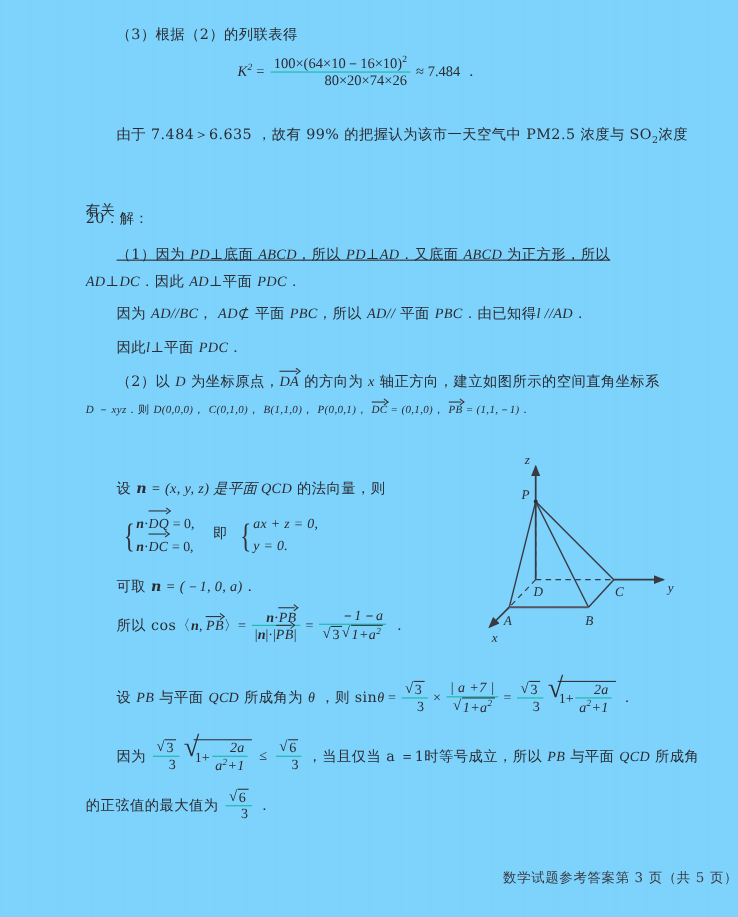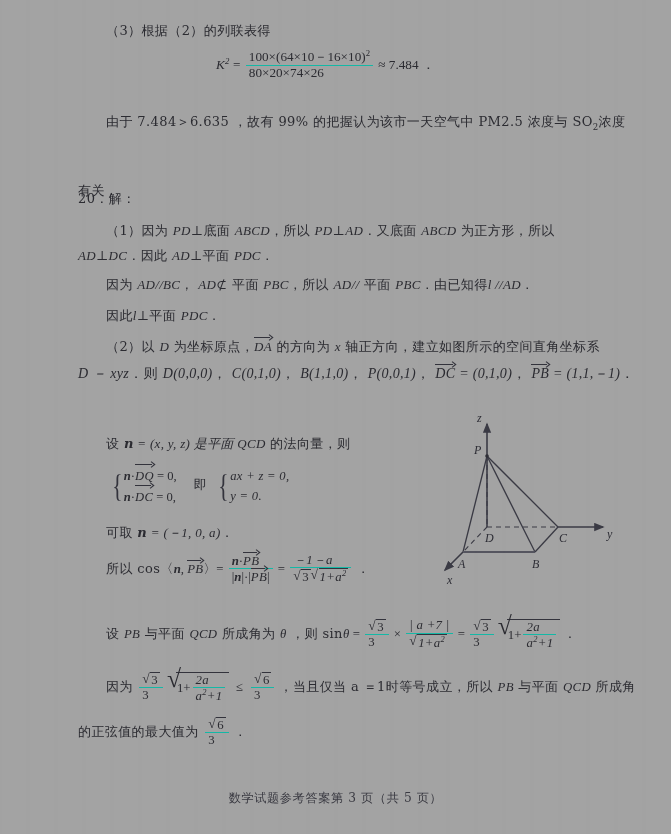--- a/index.html
+++ b/index.html
@@ -9,21 +9,21 @@
     background: #ffffff;
   }
   body {
     font-family: "Liberation Serif", "DejaVu Serif", serif;
     color: #2b2b31;
   }
   .page {
     position: relative;
     width: 671px;
     height: 834px;
-    background: #a3a3a3;
+    background: #7dd3fc;
     overflow: hidden;
   }
   
   .page::before {
     content: "";
     position: absolute;
     inset: 0;
     pointer-events: none;
     background:
       linear-gradient(90deg, rgba(0,0,0,0.010) 0px, rgba(0,0,0,0) 2px, rgba(0,0,0,0) 26px, rgba(0,0,0,0.012) 28px);
@@ -46,21 +46,21 @@
     font-style: italic;
   }
 
   
   .blk { position: absolute; white-space: nowrap; }
 
   
   .frac {
     display: inline-block;
     vertical-align: middle;
-    text-align: left;
+    text-align: right;
     line-height: 1.12;
     margin: 0 2px;
     position: relative;
     top: -0.1em;
   }
   .frac > .num { display: block; padding: 0 3px 0px 3px; }
   .frac > .den { display: block; border-top: 1px solid #14b8a6; padding: 0px 3px 0 3px; }
 
   .sqrt {
     display: inline-block;
@@ -138,21 +138,21 @@
     font-style: italic;
     font-size: 12px;
     fill: #2e2e36;
   }
 
   .footer {
     position: absolute;
     left: 0;
     top: 790px;
     width: 671px;
-    text-align: center;
+    text-align: right;
     font-family: "DejaVu Serif", "Liberation Serif", serif;
     font-size: 12.2px;
     color: #3a3a42;
     letter-spacing: 0.6px;
     z-index: 2;
   }
 </style>
 </head>
 <body>
 
@@ -172,37 +172,37 @@
 
   <div class="blk cn" style="left:106px; top:113px;">
     <span>由于 7.484＞6.635 ，故有 99% 的把握认为该市一天空气中 PM2.5 浓度与 SO</span><sub class="s2">2</sub><span>浓度</span>
   </div>
   <div class="blk cn" style="left:78px; top:162px;margin-top:20px;">有关．</div>
 
   <div class="blk cn" style="left:78px; top:190px; font-weight:normal;">
     <span>20．</span><span>解：</span>
   </div>
 
-  <div class="blk cn" style="left:106px; top:222px;">
+  <div class="blk cn" style="left:106px; top:222px;text-decoration:underline;">
     <span>（1）因为 </span><span class="ital">PD</span><span>⊥底面 </span><span class="ital">ABCD</span><span>，所以 </span><span class="ital">PD</span><span>⊥</span><span class="ital">AD</span><span>．又底面 </span><span class="ital">ABCD</span><span> 为正方形，所以</span>
   </div>
   <div class="blk cn" style="left:106px; top:276px;">
     <span>因为 </span><span class="ital">AD//BC</span><span>，  </span><span class="ital">AD</span><span>⊄ 平面 </span><span class="ital">PBC</span><span>，所以 </span><span class="ital">AD//</span><span> 平面 </span><span class="ital">PBC</span><span>．由已知得</span><span class="ital">l //AD</span><span>．</span>
   </div>
   <div class="blk cn" style="left:78px; top:247px;">
     <span class="ital">AD</span><span>⊥</span><span class="ital">DC</span><span>．因此 </span><span class="ital">AD</span><span>⊥平面 </span><span class="ital">PDC</span><span>．</span>
   </div>
   <div class="blk cn" style="left:106px; top:307px;">
     <span>因此</span><span class="ital">l</span><span>⊥平面 </span><span class="ital">PDC</span><span>．</span>
   </div>
 
   <div class="blk cn" style="left:106px; top:338px;">
     <span>（2）以 </span><span class="ital">D</span><span> 为坐标原点，</span><span class="ital vecover">DA</span><span> 的方向为 </span><span class="ital">x</span><span> 轴正方向，建立如图所示的空间直角坐标系</span>
   </div>
-  <div class="blk cn" style="left:78px; top:365px; font-size:14px;">
+  <div class="blk cn" style="left:78px; top:365px; font-size:10px;">
     <span class="ital">D － xyz</span><span>．则 </span><span class="ital">D(0,0,0)</span><span>，  </span><span class="ital">C(0,1,0)</span><span>，  </span><span class="ital">B(1,1,0)</span><span>，  </span><span class="ital">P(0,0,1)</span><span>，  </span><span class="ital vecover">DC</span><span class="ital"> = (0,1,0)</span><span>，  </span><span class="ital vecover">PB</span><span class="ital"> = (1,1,－1)</span><span>．</span>
   </div>
 
   <div class="blk cn" style="left:106px; top:435px;">
     <span>设 </span><span class="bold-n">n</span><span class="ital"> = (x, y, z) 是平面 </span><span class="ital">QCD</span><span> 的法向量，则</span>
   </div>
 
   <div class="blk" style="left:110px; top:465px; font-size:12.6px;">
     <span class="system">
       <span class="brace">{</span>

